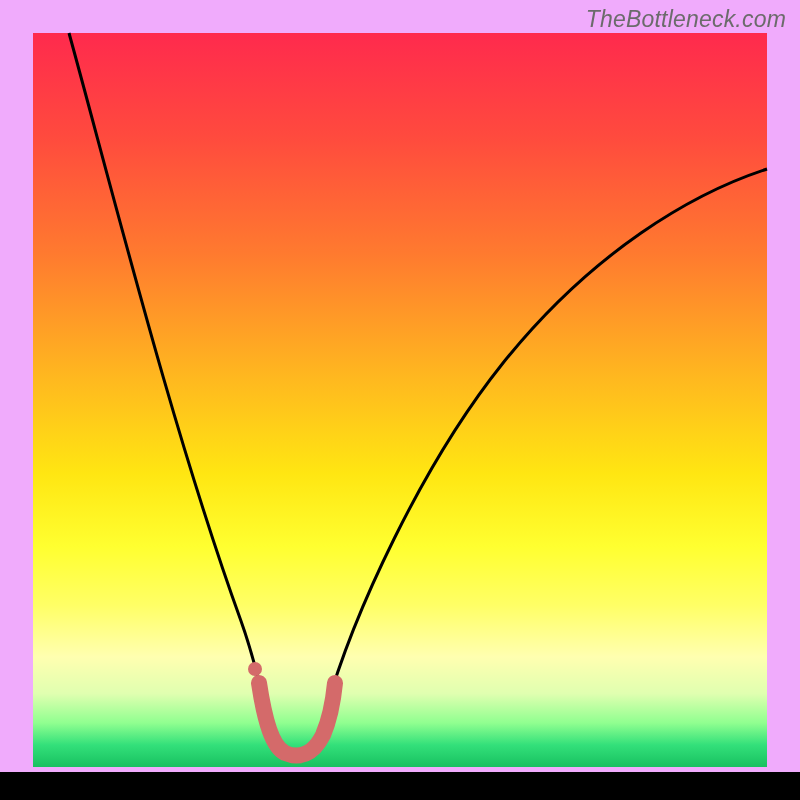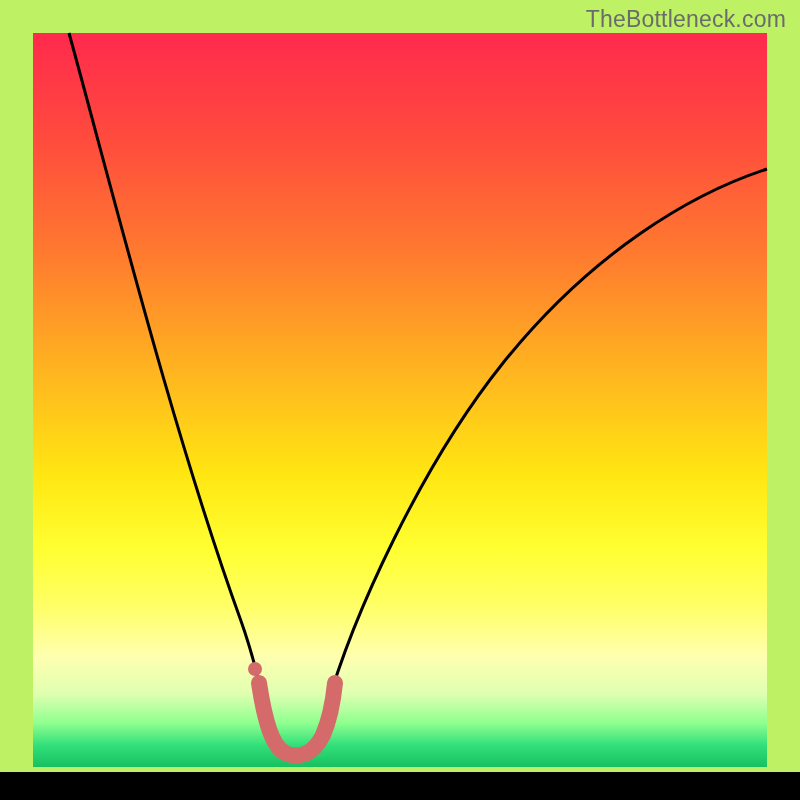--- a/index.html
+++ b/index.html
@@ -10,21 +10,22 @@
     background: #000;
     overflow: hidden;
     font-family: Arial, Helvetica, sans-serif;
   }
   .frame {
     position: absolute;
     left: 0;
     top: 0;
     width: 800px;
     height: 772px;
-    background: #bef264;
+    background: #f0abfc;
+    font-style: italic;
   }
   .plot {
     position: absolute;
     left: 33px;
     top: 33px;
     width: 734px;
     height: 734px;
     background: linear-gradient(to bottom,
       #ff2a4d 0%,
       #ff4a3e 14%,

